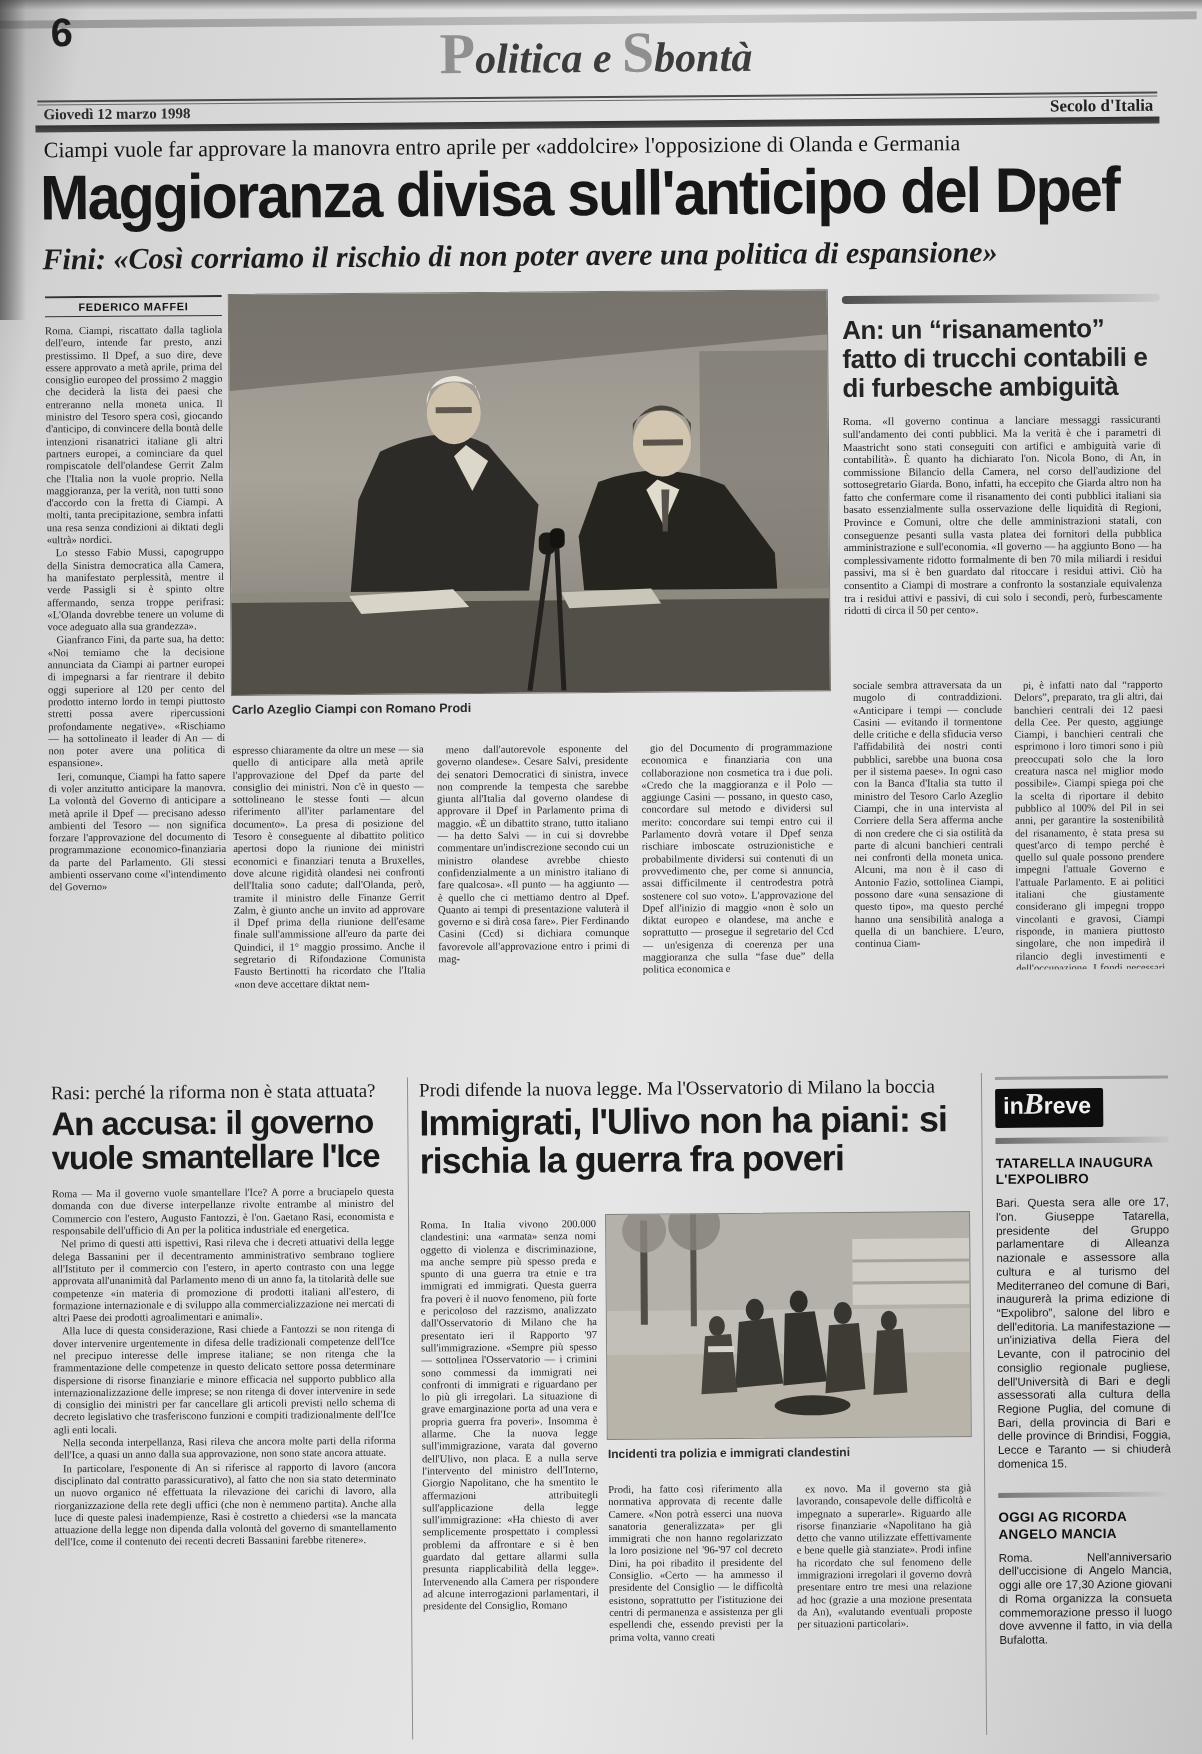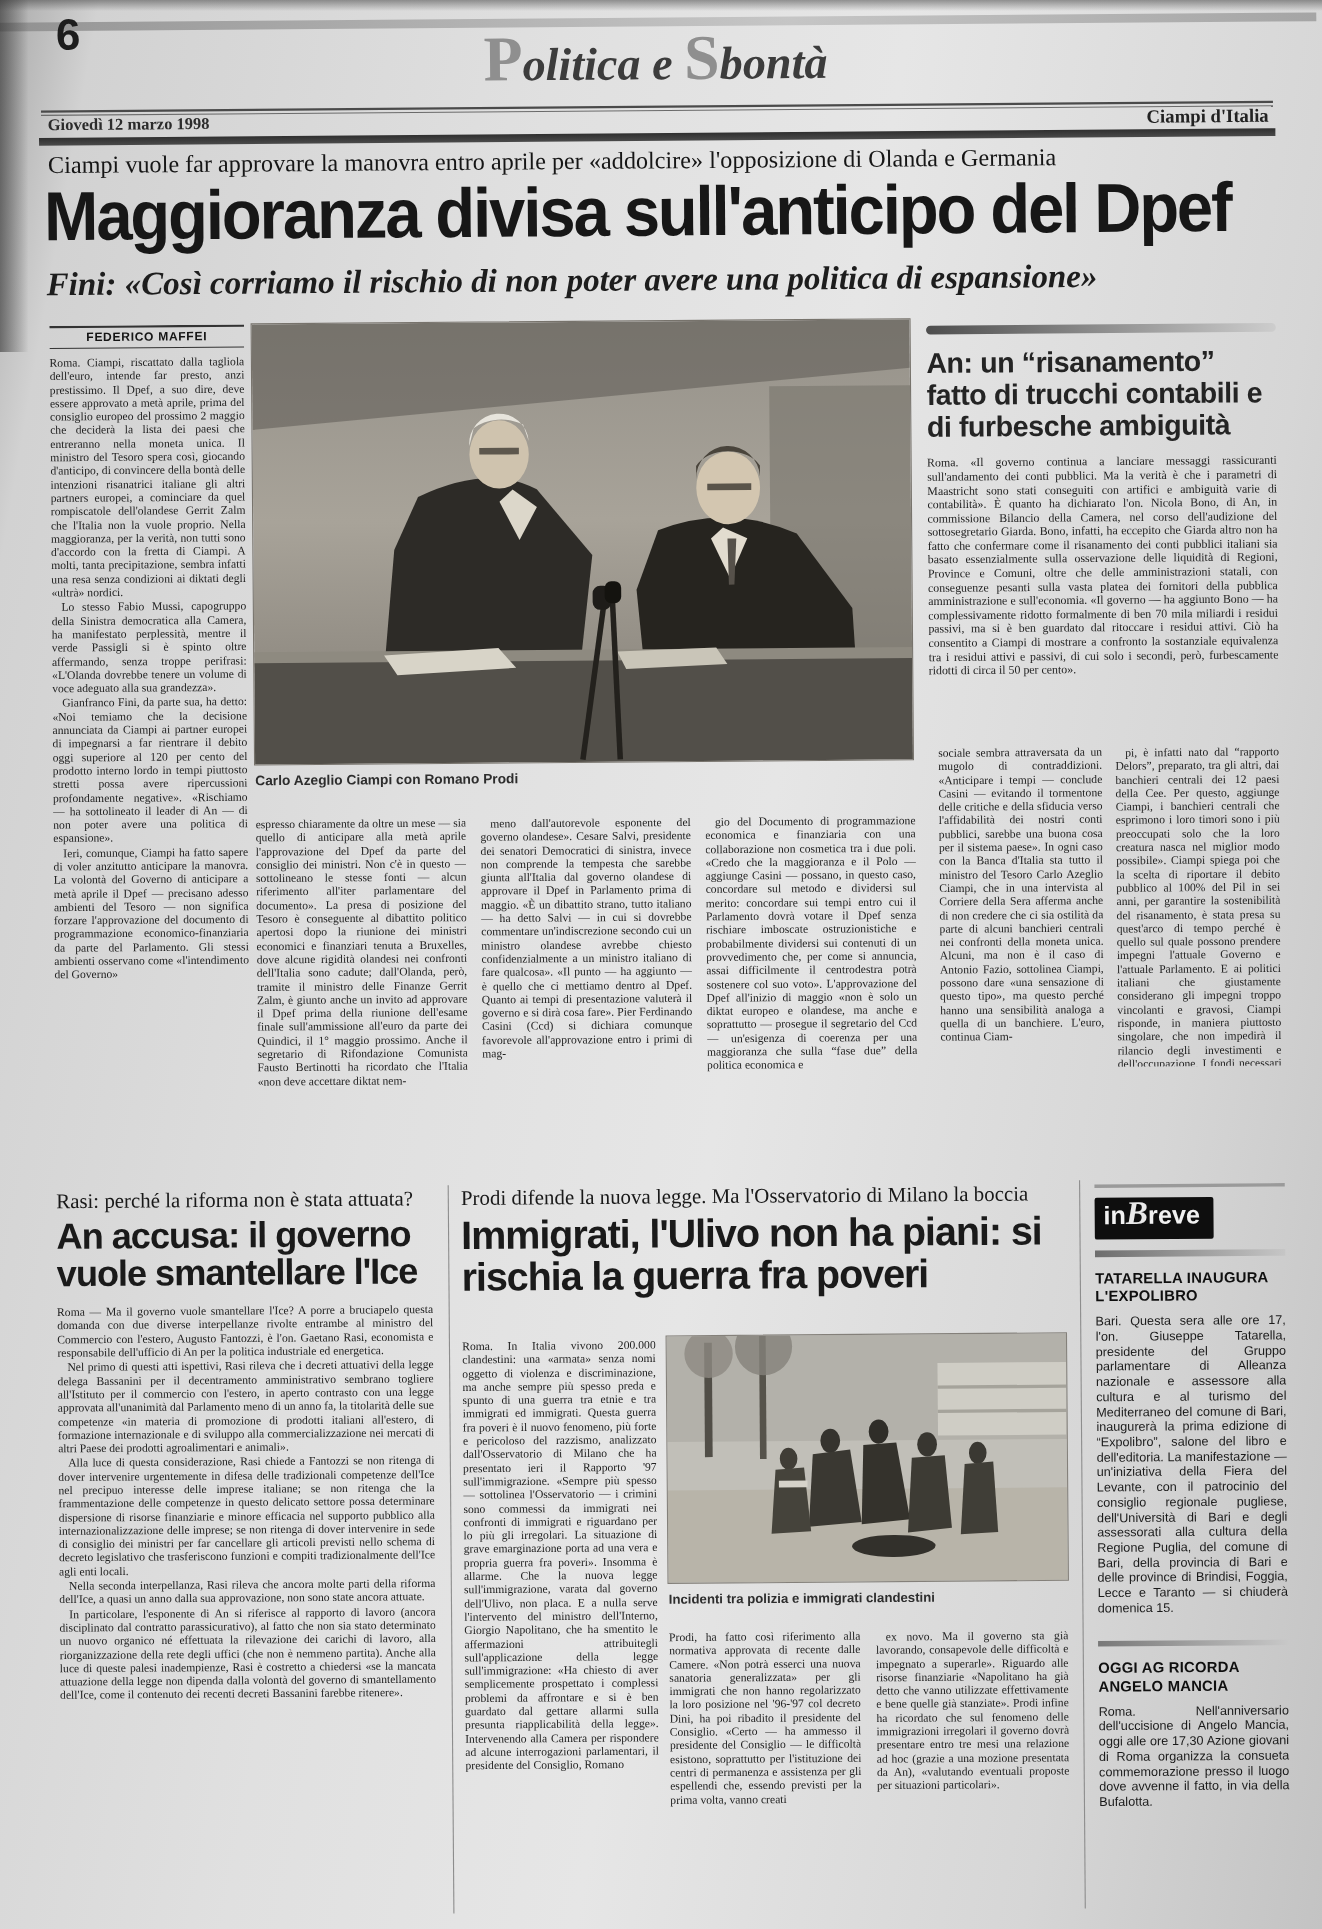--- a/index.html
+++ b/index.html
@@ -79,21 +79,21 @@
  <div class="tilt">
 
   <div class="abs topband"></div>
   <div class="abs pagenum">6</div>
 
   <div class="abs section-title"><span class="cap">P</span><span class="ital">olitica e </span><span class="cap">S</span><span class="ital">bontà</span></div>
 
   <div class="abs hrule-a"></div>
   <div class="abs hrule-a2"></div>
   <div class="abs hdate">Giovedì 12 marzo 1998</div>
-  <div class="abs hmast">Ciampi d'Italia</div>
+  <div class="abs hmast">Secolo d'Italia</div>
   <div class="abs hrule-b"></div>
 
   <div class="abs kicker">Ciampi vuole far approvare la manovra entro aprile per «addolcire» l'opposizione di Olanda e Germania</div>
   <div class="abs headline"><span>Maggioranza divisa sull'anticipo del Dpef</span></div>
   <div class="abs subhead">Fini: «Così corriamo il rischio di non poter avere una politica di espansione»</div>
 
   <div class="abs colA">
     <div class="byline">FEDERICO MAFFEI</div>
     <p class="bt">Roma. Ciampi, riscattato dalla tagliola dell'euro, intende far presto, anzi prestissimo. Il Dpef, a suo dire, deve essere approvato a metà aprile, prima del consiglio europeo del prossimo 2 maggio che deciderà la lista dei paesi che entreranno nella moneta unica. Il ministro del Tesoro spera così, giocando d'anticipo, di convincere della bontà delle intenzioni risanatrici italiane gli altri partners europei, a cominciare da quel rompiscatole dell'olandese Gerrit Zalm che l'Italia non la vuole proprio. Nella maggioranza, per la verità, non tutti sono d'accordo con la fretta di Ciampi. A molti, tanta precipitazione, sembra infatti una resa senza condizioni ai diktati degli «ultrà» nordici.</p>
     <p class="bt">Lo stesso Fabio Mussi, capogruppo della Sinistra democratica alla Camera, ha manifestato perplessità, mentre il verde Passigli si è spinto oltre affermando, senza troppe perifrasi: «L'Olanda dovrebbe tenere un volume di voce adeguato alla sua grandezza».</p>

